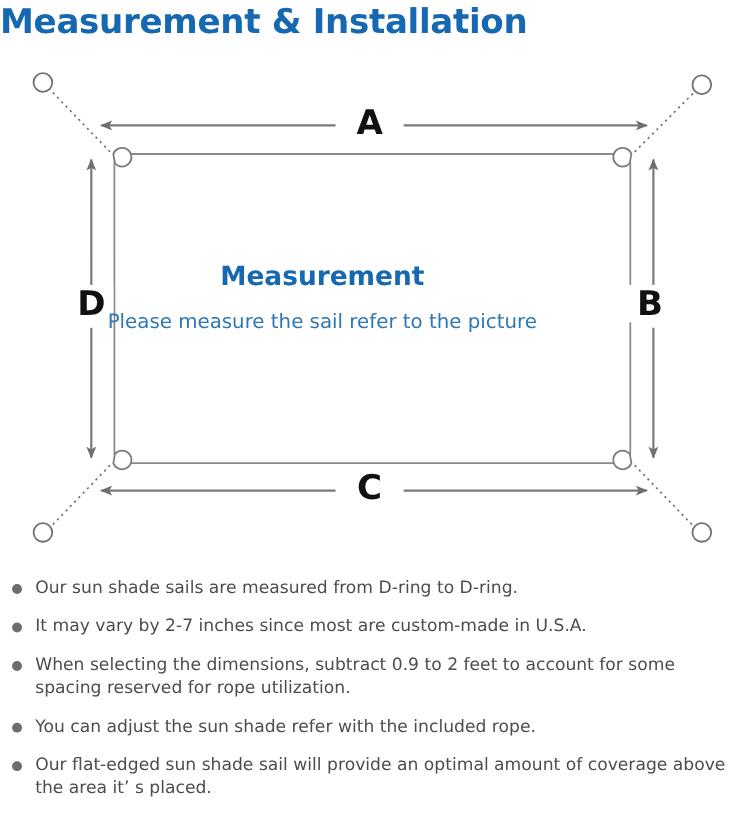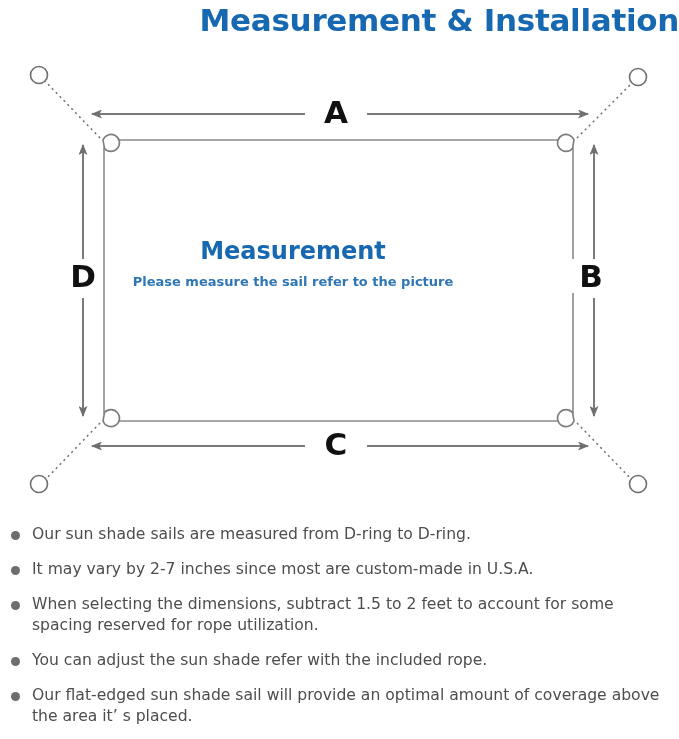--- a/index.html
+++ b/index.html
@@ -14,21 +14,21 @@
     font-family: "DejaVu Sans", "Liberation Sans", sans-serif;
     overflow: hidden;
   }
 
   
   #page-title {
     position: absolute;
     top: 0px;
     left: 0;
     width: 679px;
-    text-align: right;
+    text-align: left;
     font-size: 31px;
     font-weight: bold;
     color: #1668b0;
     letter-spacing: -0.3px;
     line-height: 40px;
     white-space: nowrap;
   }
 
   
   #diagram {
@@ -66,25 +66,24 @@
     width: 586px;
     text-align: center;
   }
   #center-title {
     font-size: 24px;
     font-weight: bold;
     color: #1668b0;
     line-height: 30px;
   }
   #center-sub {
-    font-size: 13px;
+    font-size: 18px;
     color: #2f76b5;
     line-height: 24px;
-    margin-top: 4px;
-    font-weight: bold;
+    margin-top: 15px;
   }
 
   
   #notes {
     position: absolute;
     left: 0;
     top: 524px;
     width: 679px;
   }
   .note-item {
@@ -177,21 +176,21 @@
   <div class="note-item">
     <span class="note-bullet"></span>
     <span>Our sun shade sails are measured from D-ring to D-ring.</span>
   </div>
   <div class="note-item">
     <span class="note-bullet"></span>
     <span>It may vary by 2-7 inches since most are custom-made in U.S.A.</span>
   </div>
   <div class="note-item">
     <span class="note-bullet"></span>
-    <span>When selecting the dimensions, subtract 1.5 to 2 feet to account for some spacing reserved for rope utilization.</span>
+    <span>When selecting the dimensions, subtract 0.9 to 2 feet to account for some spacing reserved for rope utilization.</span>
   </div>
   <div class="note-item">
     <span class="note-bullet"></span>
     <span>You can adjust the sun shade refer with the included rope.</span>
   </div>
   <div class="note-item">
     <span class="note-bullet"></span>
     <span>Our flat-edged sun shade sail will provide an optimal amount of coverage above the area it’ s placed.</span>
   </div>
 </div>

